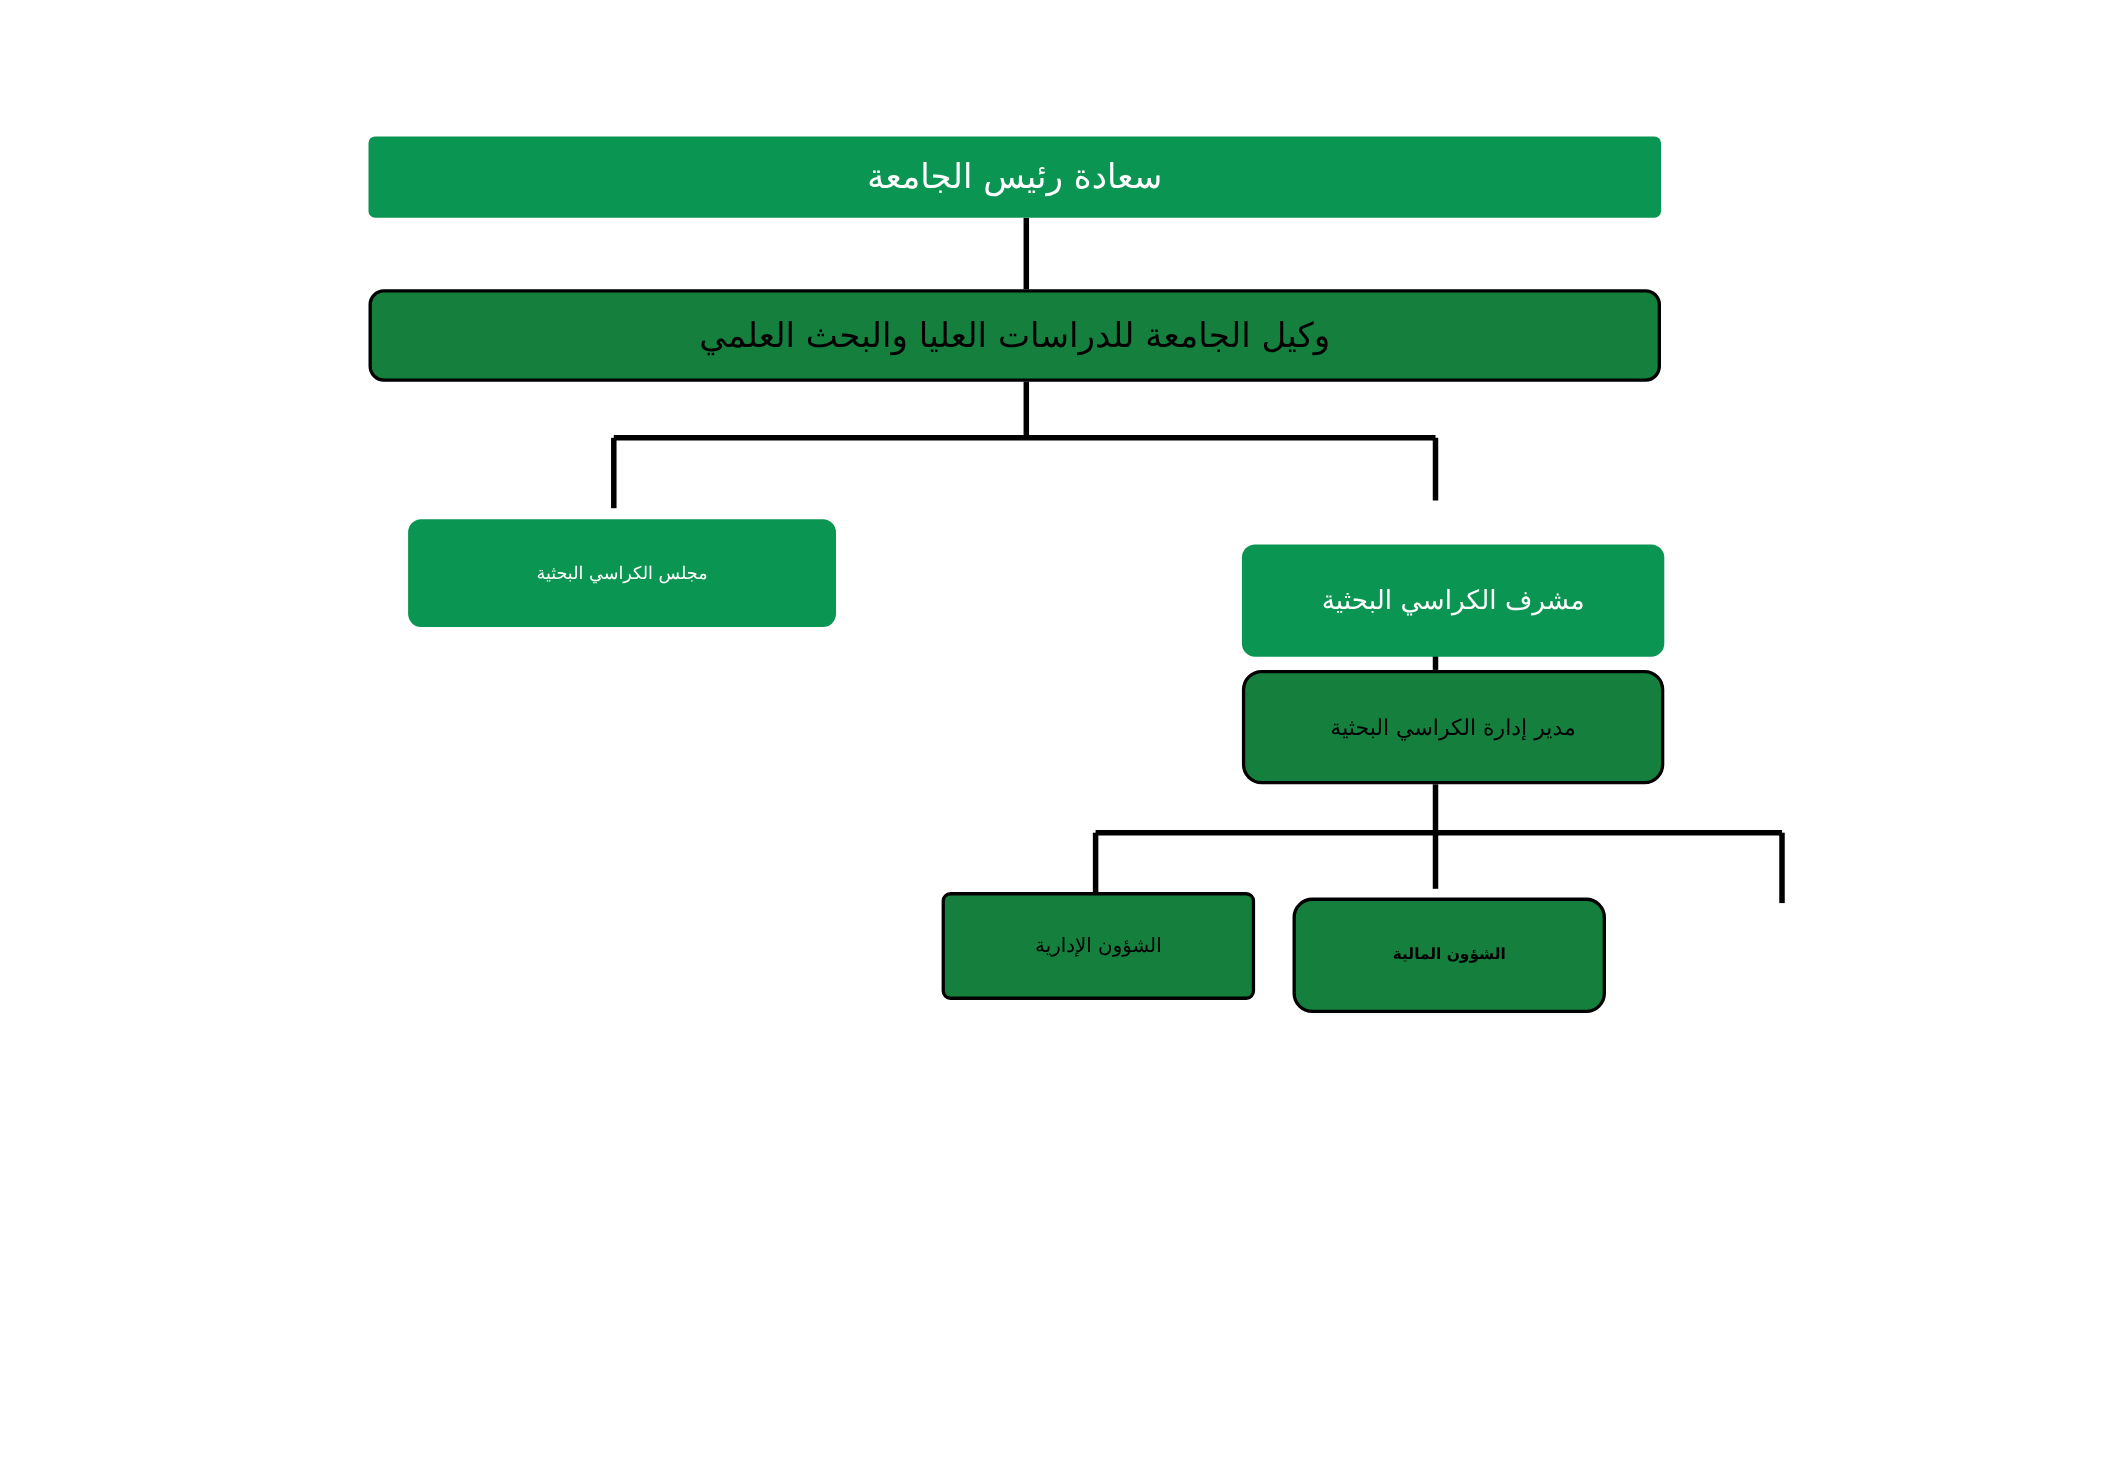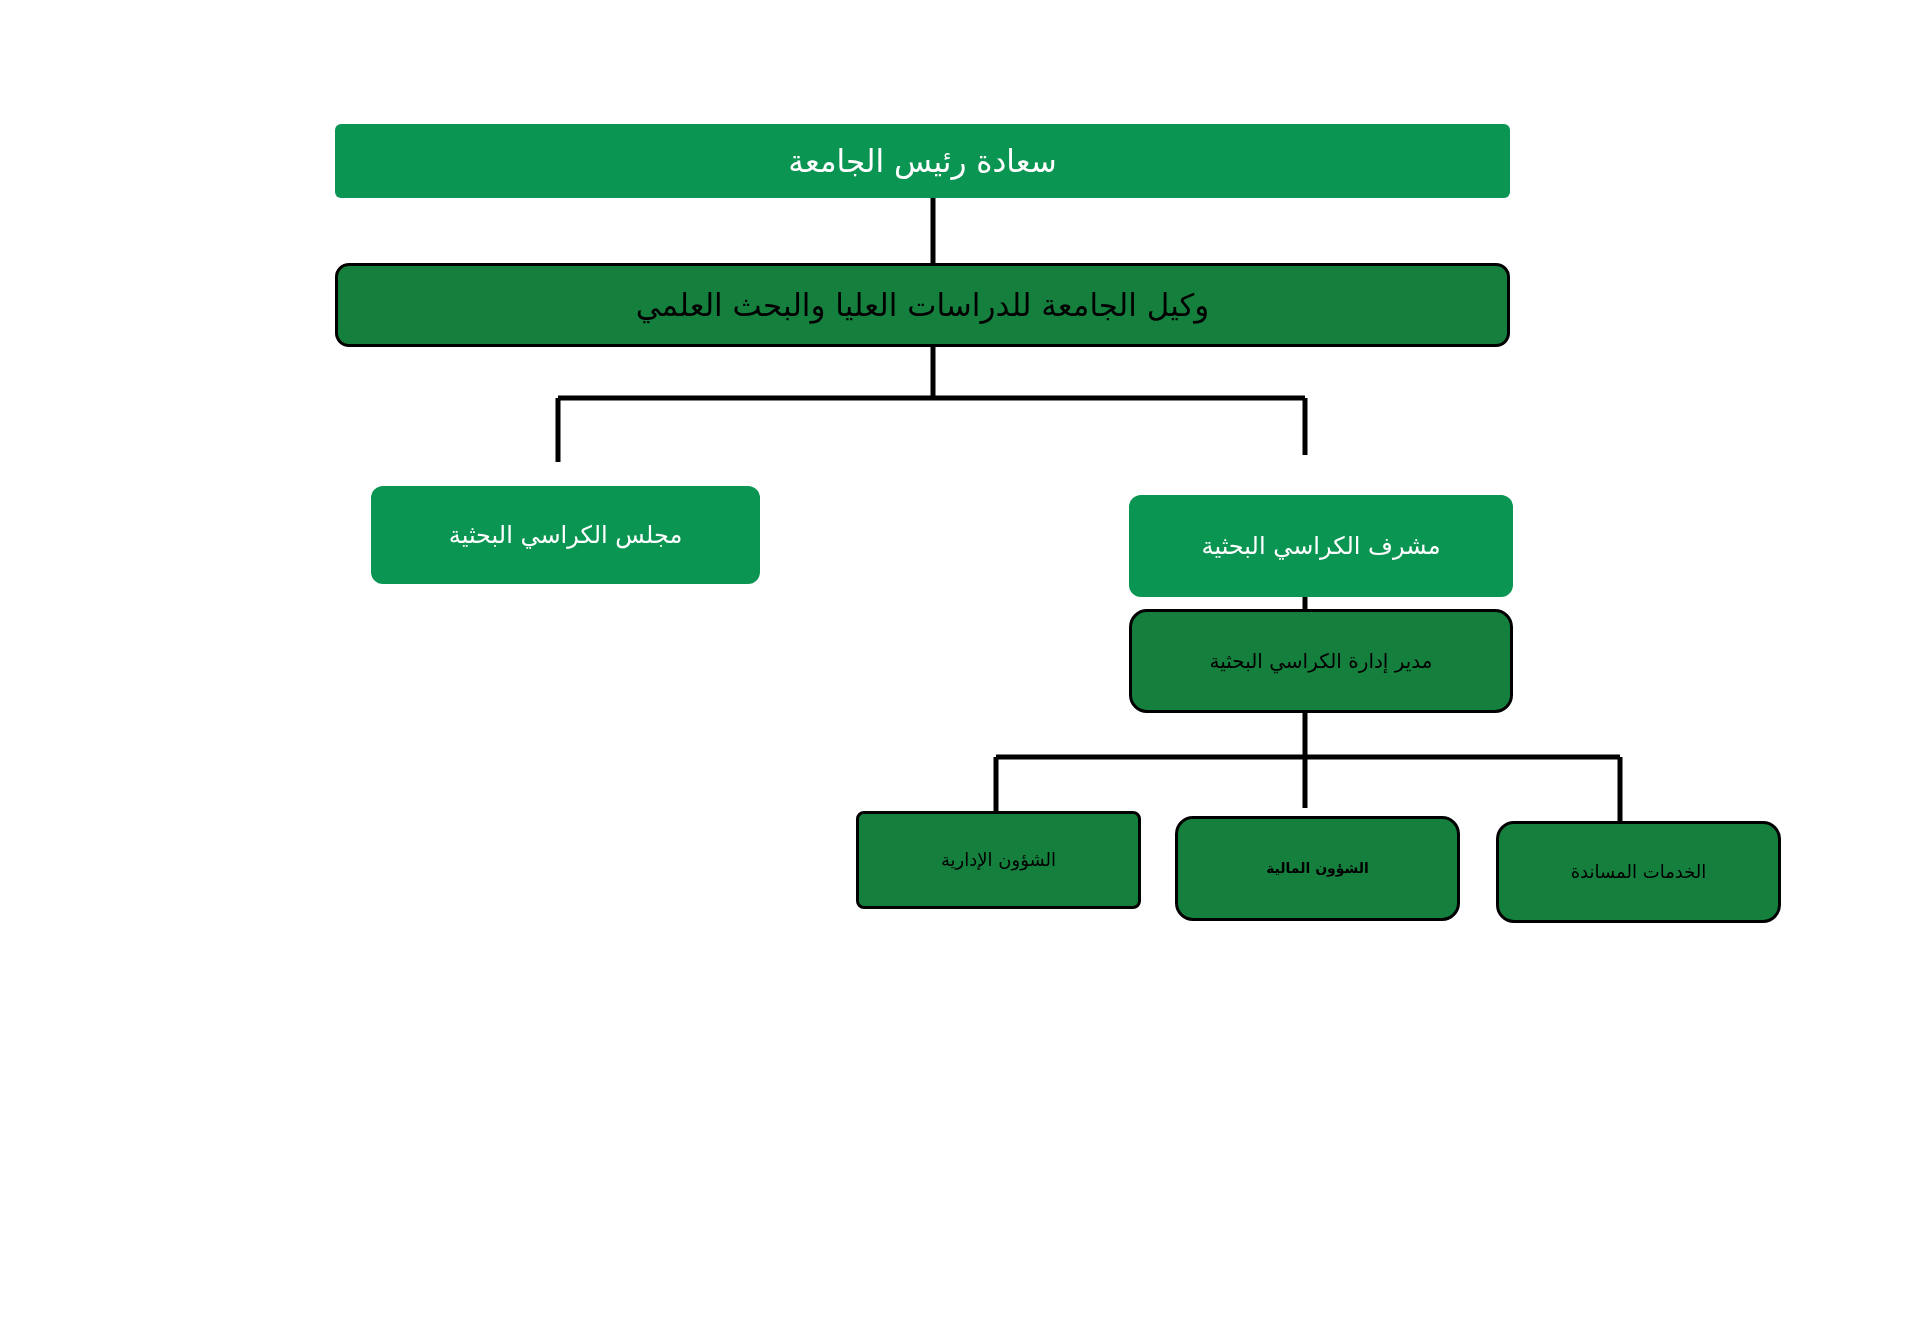--- a/index.html
+++ b/index.html
@@ -51,23 +51,23 @@
     left: 335px; top: 124px; width: 1175px; height: 74px;
     border-radius: 6px;
     font-size: 31px;
   }
   #node-vice-president {
     left: 335px; top: 263px; width: 1175px; height: 84px;
     border-radius: 14px;
     font-size: 31px;
   }
   #node-council {
-    left: 371px; top: 486px; width: 389px; height: 98px;
+    left: 371px; top: 472px; width: 389px; height: 98px;
     border-radius: 12px;
-    font-size: 24px;
+    font-size: 16px;
   }
   #node-supervisor {
     left: 1129px; top: 455px; width: 384px; height: 102px;
     border-radius: 12px;
     font-size: 24px;
     margin-top: 40px;
   }
   #node-director {
     left: 1129px; top: 609px; width: 384px; height: 104px;
     border-radius: 18px;
@@ -121,15 +121,14 @@
   <div class="node node-green" id="node-council">مجلس الكراسي البحثية</div>
 
   <div class="node node-green" id="node-supervisor">مشرف الكراسي البحثية</div>
 
   <div class="node node-white" id="node-director">مدير إدارة الكراسي البحثية</div>
 
   <div class="node node-white" id="node-admin-affairs">الشؤون الإدارية</div>
 
   <div class="node node-white" id="node-financial-affairs">الشؤون المالية</div>
 
-  <div class="node node-white" id="node-support-services">الخدمات المساندة</div>
 
 </div>
 
 </body></html>

